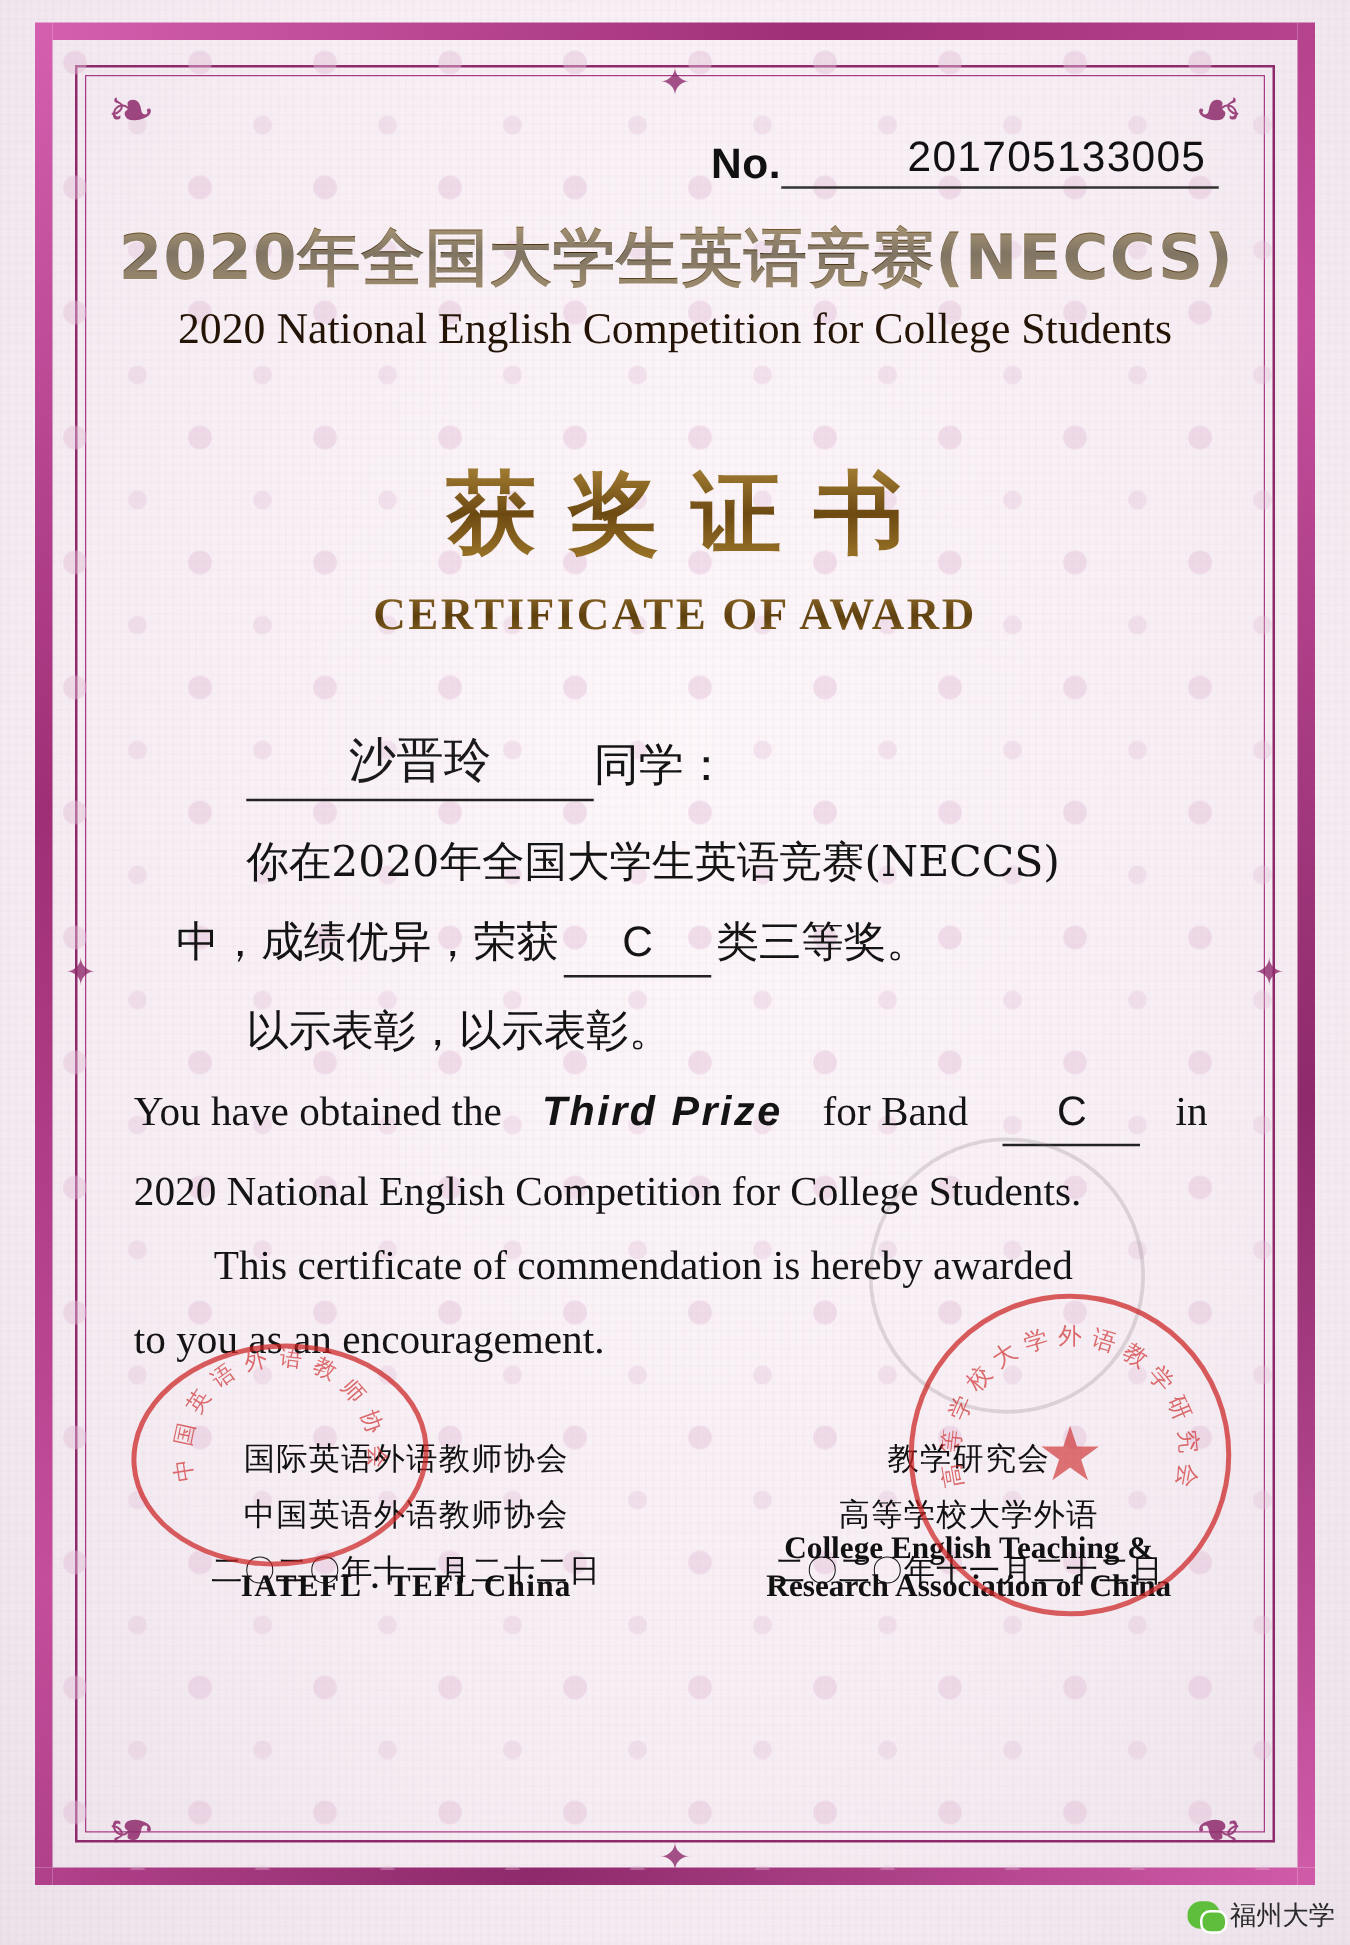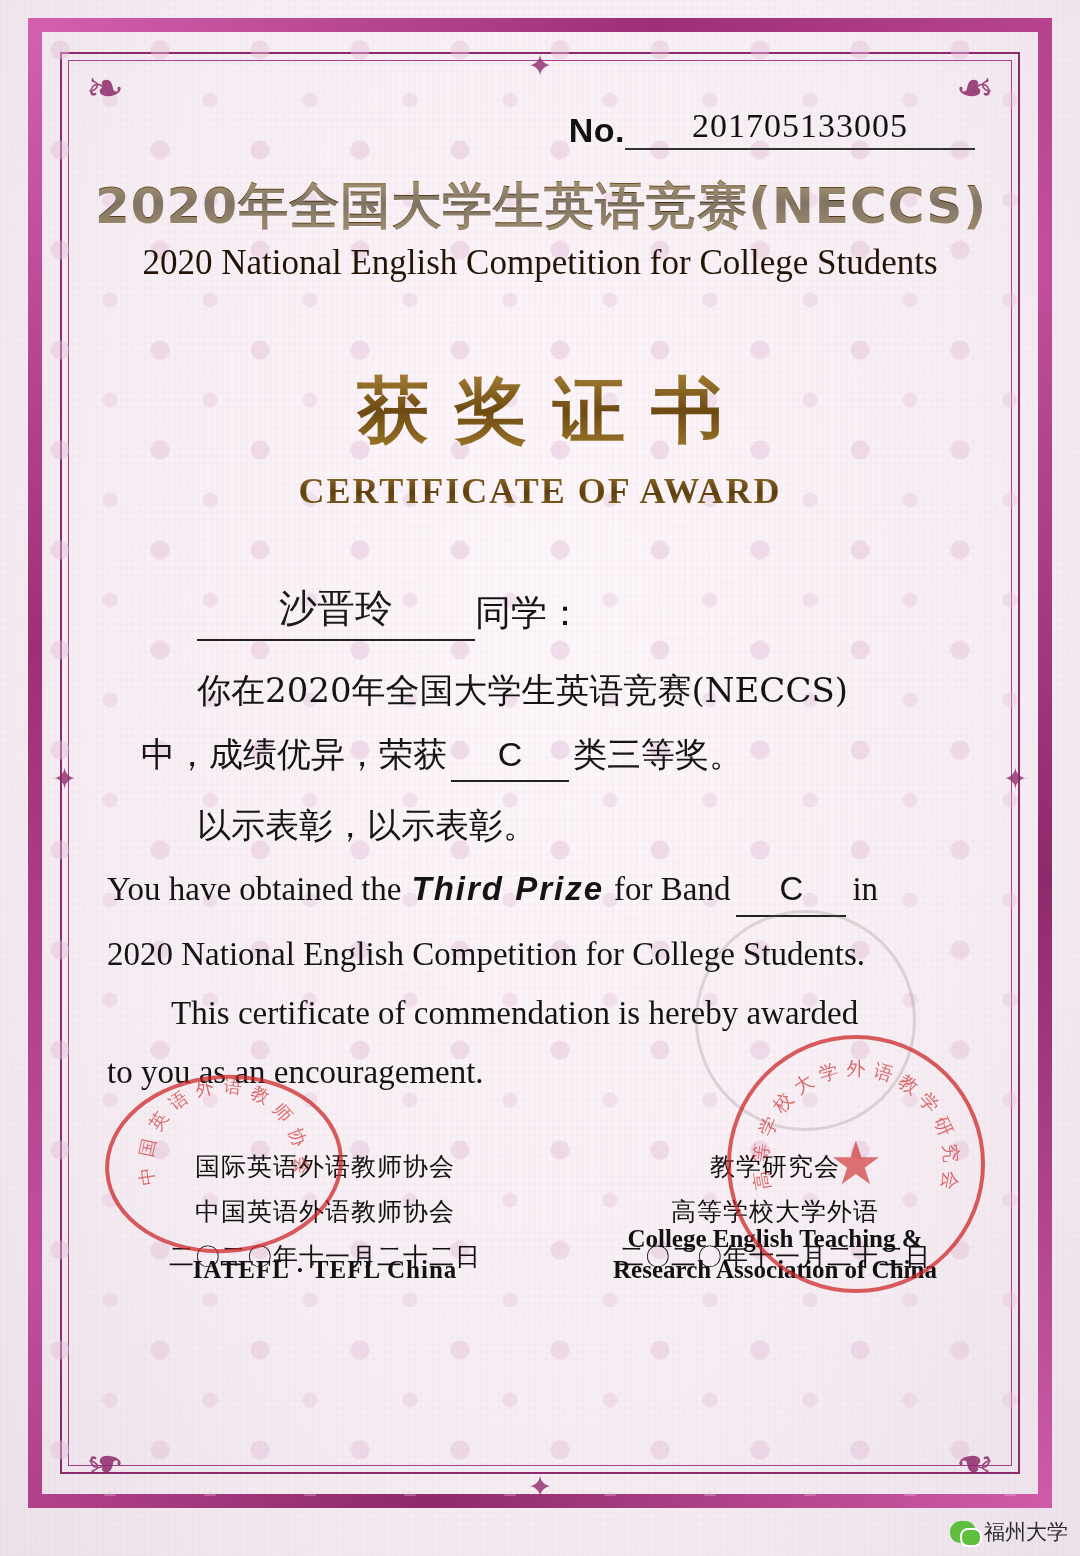--- a/index.html
+++ b/index.html
@@ -121,25 +121,25 @@
   }
   #serial-label {
     font-size: 34px;
     color: #111;
     font-weight: 600;
     letter-spacing: .5px;
   }
   #serial-value {
     font-size: 34px;
     color: #111;
-    font-family: Liberation Serif, serif;
+    font-family: Liberation Sans, sans-serif;
     border-bottom: 2px solid #333;
     padding: 0 10px 3px 10px;
     min-width: 330px;
-    text-align: center;
+    text-align: right;
     letter-spacing: 1px;
   }
 
   
   #title-cn {
     position: absolute;
     left: 0; right: 0;
     top: 78px;
     text-align: center;
     font-family: "DejaVu Sans", sans-serif;
@@ -259,21 +259,21 @@
 
   .en-line {
     font-family: "Liberation Serif", serif;
     font-size: 33px;
     line-height: 1.3;
     margin-bottom: 16px;
     display: flex;
     align-items: baseline;
     flex-wrap: nowrap;
   }
-  #en-line-1 { padding-left: 6px; }
+  #en-line-1 { padding-left: 6px; gap: 22px; }
   .prize-em {
     font-family: "Liberation Sans", sans-serif;
     font-style: italic;
     font-weight: 700;
     letter-spacing: 2px;
     margin: 0 10px;
   }
   #band-en {
     display: inline-block;
     min-width: 110px;

